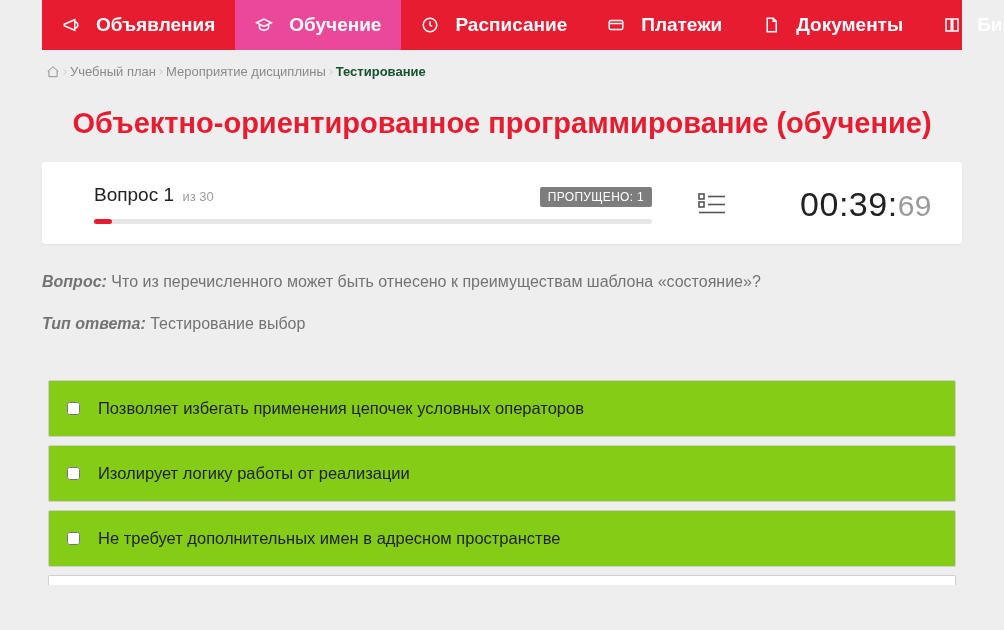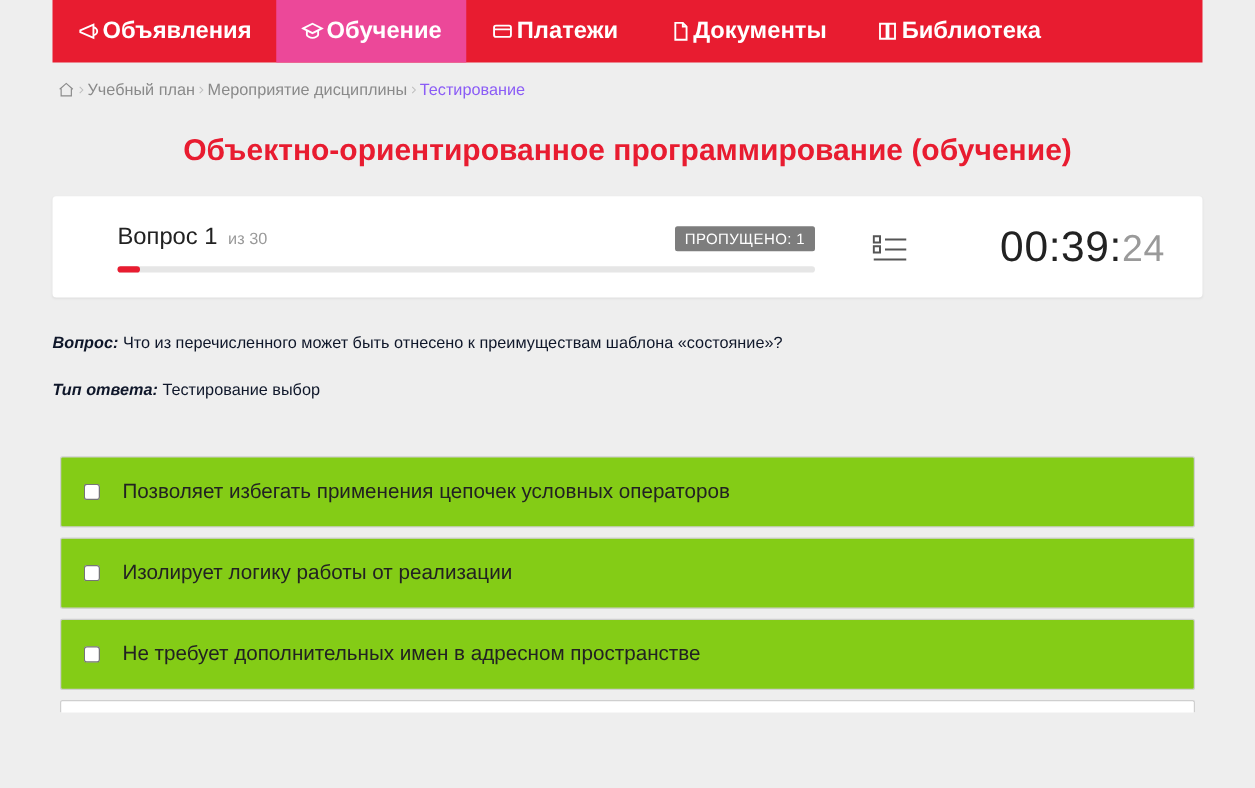--- a/index.html
+++ b/index.html
@@ -25,21 +25,21 @@
   .navbar {
     display: flex;
     align-items: stretch;
     background: #e81c30;
     height: 50px;
     margin: 0 30px;
   }
   .nav-item {
     display: flex;
     align-items: center;
-    gap: 2px;
+    gap: 16px;
     padding: 0 20px;
     color: #ffffff;
     font-size: 19px;
     font-weight: 600;
     cursor: pointer;
     white-space: nowrap;
   }
   .nav-item.active {
     background: #ec4899;
   }
@@ -61,27 +61,27 @@
   }
   .bc-home {
     width: 14px; height: 14px; display:inline-flex; color:#8a8a8a;
   }
   .bc-home svg { width:100%; height:100%; }
   .bc-sep {
     width: 10px; height: 10px; display:inline-flex; color:#bdbdbd;
   }
   .bc-sep svg { width:100%; height:100%; }
   .bc-link { color:#8a8a8a; cursor:pointer; }
-  .bc-current { color:#8b5cf6; }
+  .bc-current { color:#14532d;font-weight:bold; }
 
   
   .page-title {
     text-align: center;
     color: #e81c30;
-    font-size: 24px;
+    font-size: 29px;
     font-weight: 700;
     padding: 18px 30px 22px 30px;
   }
 
   
   .status-card {
     margin: 0 30px 26px 30px;
     background: #ffffff;
     border-radius: 3px;
     padding: 22px 30px 20px 52px;
@@ -148,22 +148,22 @@
     font-size: 34px;
     font-weight: 400;
     color: #222;
     letter-spacing: .5px;
   }
   .status-right .secs { color:#9a9a9a; font-size:30px; }
 
   
   .qbody {
     padding: 0 30px;
-    font-size: 13px;
-    color: #0f172a;
+    font-size: 16px;
+    color: #737373;
     line-height: 1.5;
   }
   .qbody p { margin-bottom: 18px; }
   .qlabel { font-weight: 700; font-style: italic; }
 
   
   .answers {
     padding: 26px 36px 0 36px;
     display: flex;
     flex-direction: column;
@@ -211,20 +211,29 @@
         <span>Объявления</span>
       </div>
       <div class="nav-item active">
         <span class="nav-icon">
           <svg viewBox="0 0 24 24" fill="none" stroke="currentColor" stroke-width="2">
               <path d="M2 9l10-5 10 5-10 5-10-5z"></path>
               <path d="M6 11v5c0 1 3 3 6 3s6-2 6-3v-5"></path>
             </svg>
         </span>
         <span>Обучение</span>
+      </div>
+      <div class="nav-item">
+        <span class="nav-icon">
+          <svg viewBox="0 0 24 24" fill="none" stroke="currentColor" stroke-width="2">
+              <circle cx="12" cy="12" r="9"></circle>
+              <path d="M12 7v5l3 2"></path>
+            </svg>
+        </span>
+        <span>Расписание</span>
       </div>
       <div class="nav-item">
         <span class="nav-icon">
           <svg viewBox="0 0 24 24" fill="none" stroke="currentColor" stroke-width="2">
               <rect x="3" y="6" width="18" height="12" rx="2"></rect>
               <path d="M3 10h18"></path>
             </svg>
         </span>
         <span>Платежи</span>
       </div>
@@ -295,21 +304,21 @@
           <svg viewBox="0 0 28 24" fill="none" stroke="currentColor" stroke-width="1.6">
             <rect x="1" y="2" width="5" height="5"></rect>
             <line x1="10" y1="4.5" x2="27" y2="4.5"></line>
             <rect x="1" y="10" width="5" height="5"></rect>
             <line x1="10" y1="12.5" x2="27" y2="12.5"></line>
             <line x1="1" y1="20.5" x2="27" y2="20.5"></line>
           </svg>
         </span>
       </div>
       <div class="status-right">
-        <span>00:39:</span><span class="secs">24</span>
+        <span>00:39:</span><span class="secs">69</span>
       </div>
     </div>
 
     <div class="qbody">
       <p>
         <span class="qlabel">Вопрос:</span><span> Что из перечисленного может быть отнесено к преимуществам шаблона «состояние»?</span>
       </p>
       <p>
         <span class="qlabel">Тип ответа:</span><span> Тестирование выбор</span>
       </p>

